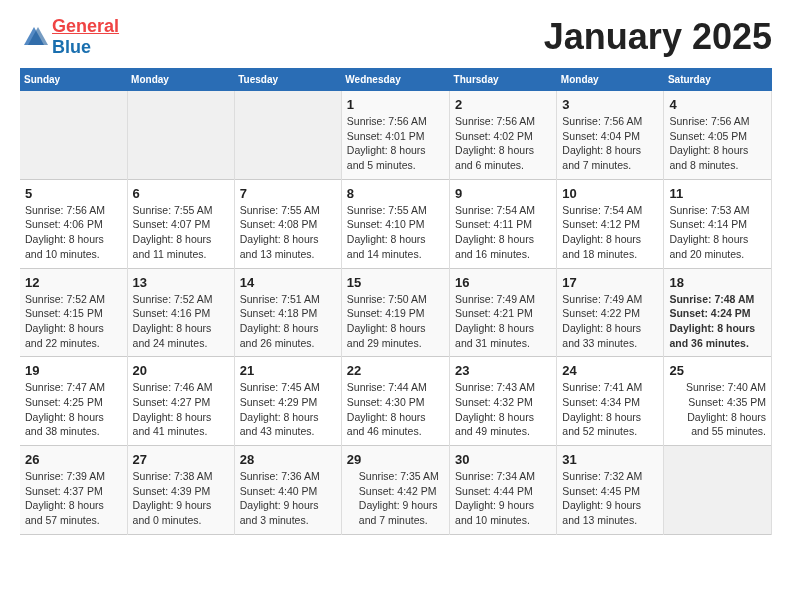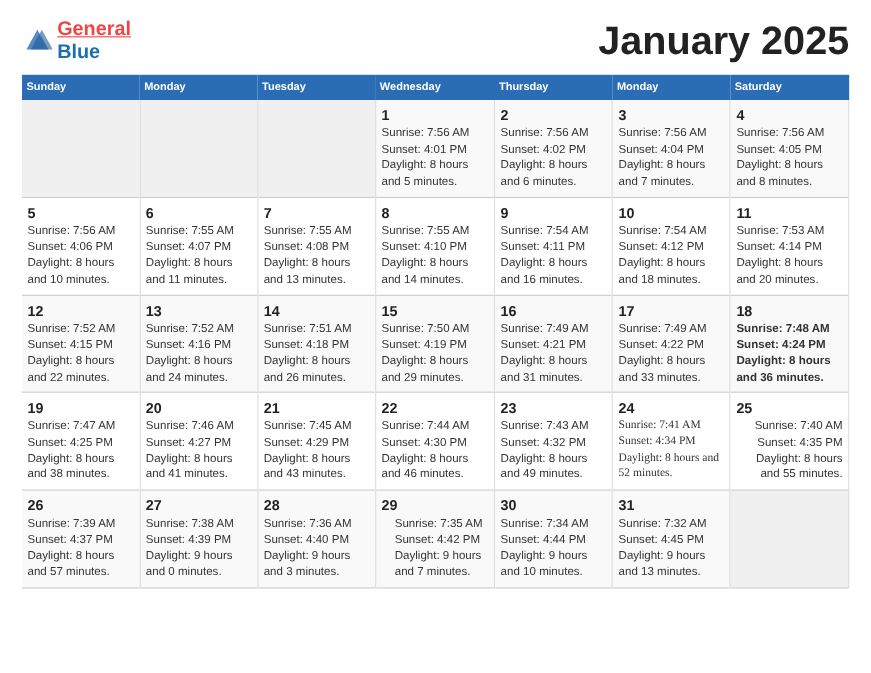--- a/index.html
+++ b/index.html
@@ -258,21 +258,21 @@
 Daylight: 8 hours and 46 minutes.</div>
         </td>
         <td>
           <div class="day-num">23</div>
           <div class="day-info" style="white-space: pre-line;">Sunrise: 7:43 AM
 Sunset: 4:32 PM
 Daylight: 8 hours and 49 minutes.</div>
         </td>
         <td>
           <div class="day-num">24</div>
-          <div class="day-info" style="white-space: pre-line; font-family: Liberation Serif, serif;">Sunrise: 7:41 AM
+          <div class="day-info" style="white-space: pre-line;">Sunrise: 7:41 AM
 Sunset: 4:34 PM
 Daylight: 8 hours and 52 minutes.</div>
         </td>
         <td>
           <div class="day-num">25</div>
           <div class="day-info" style="white-space: pre-line; text-align: right;">Sunrise: 7:40 AM
 Sunset: 4:35 PM
 Daylight: 8 hours and 55 minutes.</div>
         </td>
       </tr>

